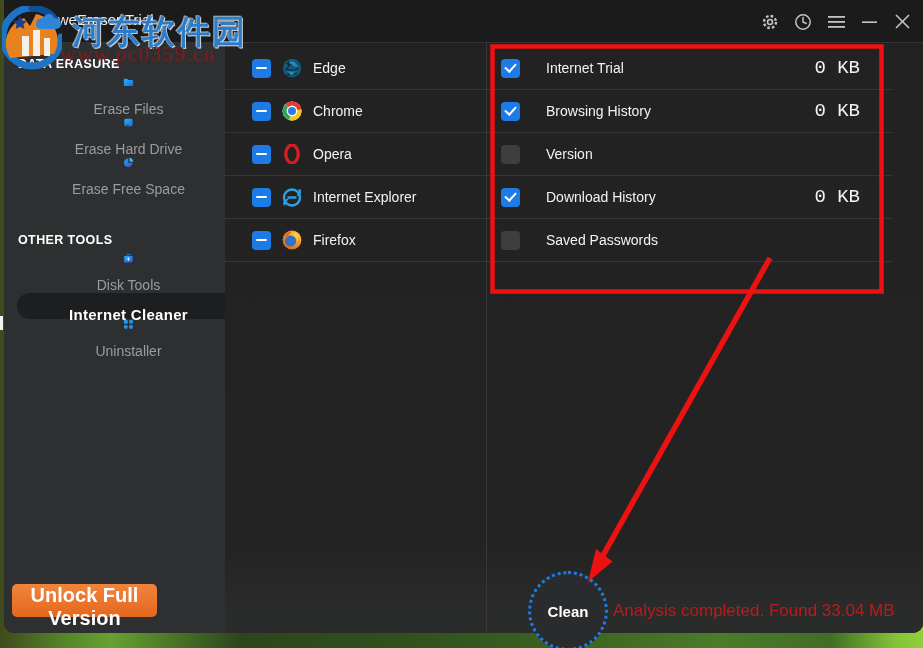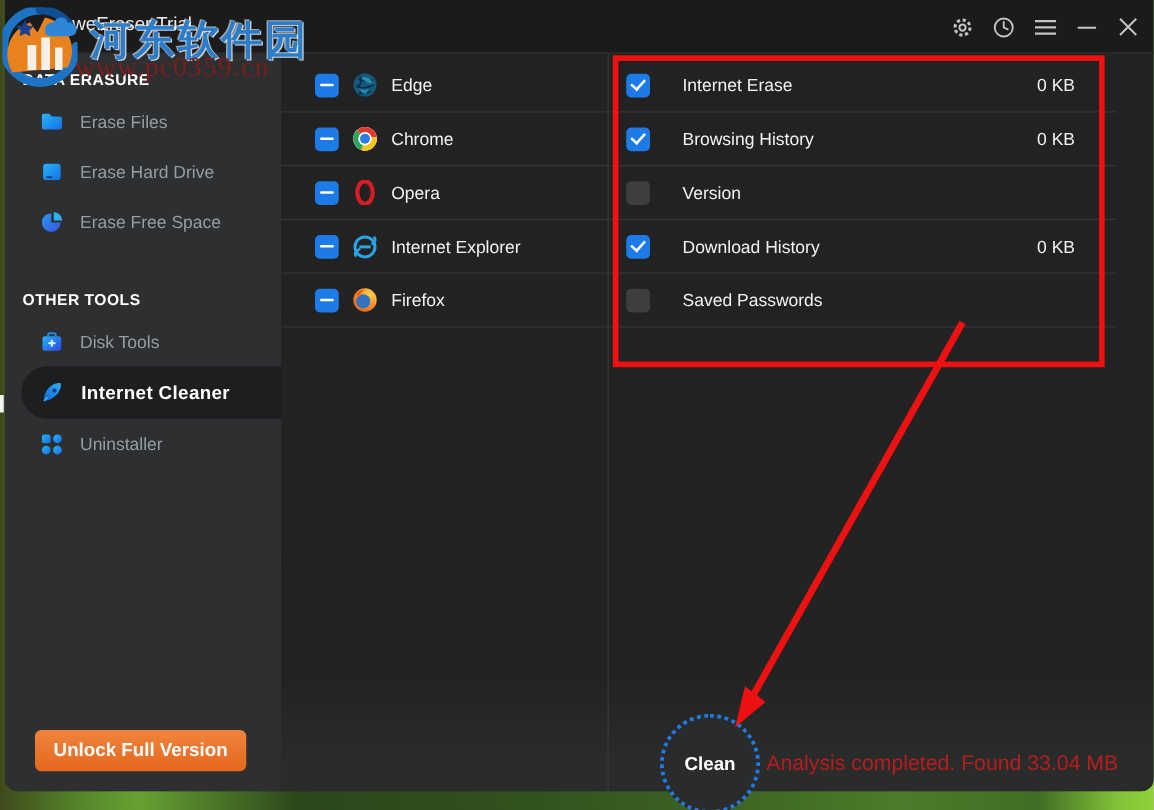--- a/index.html
+++ b/index.html
@@ -27,52 +27,52 @@
   
   .sidebar {
     position:absolute; left:0; top:43px; width:221px; bottom:0;
     background:#2d2f31;
   }
   .side-header {
     margin:14px 0 6px 14px; font-size:12.5px; font-weight:bold; color:#fff; letter-spacing:.4px;
   }
   .side-item {
     position:relative; height:40px; display:flex; align-items:center; gap:13px;
-    padding-left:28px; cursor:pointer;
+    padding-left:28px; cursor:pointer;flex-direction:column;
   }
   .side-item .lbl { font-size:14px; color:#9a9da0; }
   .side-item.active {
-    margin-left:13px; padding-left:15px; height:42px;
+    margin-left:13px; padding-left:15px; height:26px;
     background:#1d1e20; border-radius:21px 0 0 21px;
   }
   .side-item.active .lbl { color:#fff; font-weight:bold; font-size:15px; letter-spacing:.3px; }
   .side-gap { height:22px; }
   .unlock-btn {
-    position:absolute; left:24px; bottom:16px; width:169px; height:33px;
+    position:absolute; left:8px; bottom:16px; width:145px; height:33px;
     background:linear-gradient(#f0843c,#e5671d); border:none; border-radius:5px;
-    color:#fff; font-weight:bold; font-size:15px; font-family:inherit; cursor:pointer;
+    color:#fff; font-weight:bold; font-size:20px; font-family:inherit; cursor:pointer;
   }
   
   .main { position:absolute; left:221px; top:43px; right:0; bottom:0;
     background:linear-gradient(#222 0%,#232323 85%,#2a2b2b 96%); }
   .vdivider { position:absolute; left:261px; top:0; bottom:0; width:1px; background:#383838; }
   .browser-col { position:absolute; left:0; top:4px; width:261px; }
   .b-row {
     height:43px; display:flex; align-items:center; gap:11px; padding-left:27px;
     border-bottom:1px solid #363636; cursor:pointer;
   }
   .b-row .bicon { width:20px; height:20px; flex:0 0 auto; }
   .b-row .lbl { font-size:14px; color:#f2f2f2; }
   .detail-col { position:absolute; left:262px; right:30px; top:4px; }
   .d-row {
     height:43px; display:flex; align-items:center; padding:0 33px 0 14px;
     border-bottom:1px solid #363636; cursor:pointer;
   }
   .d-row .lbl { font-size:14px; color:#f2f2f2; margin-left:26px; }
-  .d-row .val { font-size:14px; color:#f2f2f2; margin-left:auto; }
+  .d-row .val { font-size:19px; color:#f2f2f2; margin-left:auto;font-family:Liberation Mono, monospace; }
   
   .cb { width:19px; height:19px; border-radius:4px; flex:0 0 auto; position:relative; cursor:pointer; }
   .cb.checked, .cb.indeterminate { background:#1d7be8; }
   .cb.unchecked { background:#3d3e3f; }
   .cb.indeterminate::after {
     content:""; position:absolute; left:4px; top:8.5px; width:11px; height:2.4px;
     background:#fff; border-radius:1.5px;
   }
   .cb.checked::after {
     content:""; position:absolute; left:4.2px; top:4.4px; width:9px; height:5px;
@@ -300,21 +300,21 @@
           <path d="M10.4 1.4 a8.8 8.8 0 0 1 7.6 12.6 a10 10 0 0 0 -7.6-12.6 z" fill="#ffc14d"></path>
           <path d="M3 5 q3-3.6 7.4-3.6 q-4 2 -4.6 6 q-2-.4-2.8-2.4z" fill="#e86414"></path>
         </svg>
         <span class="lbl">Firefox</span>
       </div>
     </div>
 
     <div class="detail-col">
       <div class="d-row">
         <span class="cb checked"></span>
-        <span class="lbl">Internet Erase</span>
+        <span class="lbl">Internet Trial</span>
         <span class="val">0 KB</span>
       </div>
       <div class="d-row">
         <span class="cb checked"></span>
         <span class="lbl">Browsing History</span>
         <span class="val">0 KB</span>
       </div>
       <div class="d-row">
         <span class="cb unchecked"></span>
         <span class="lbl">Version</span>

